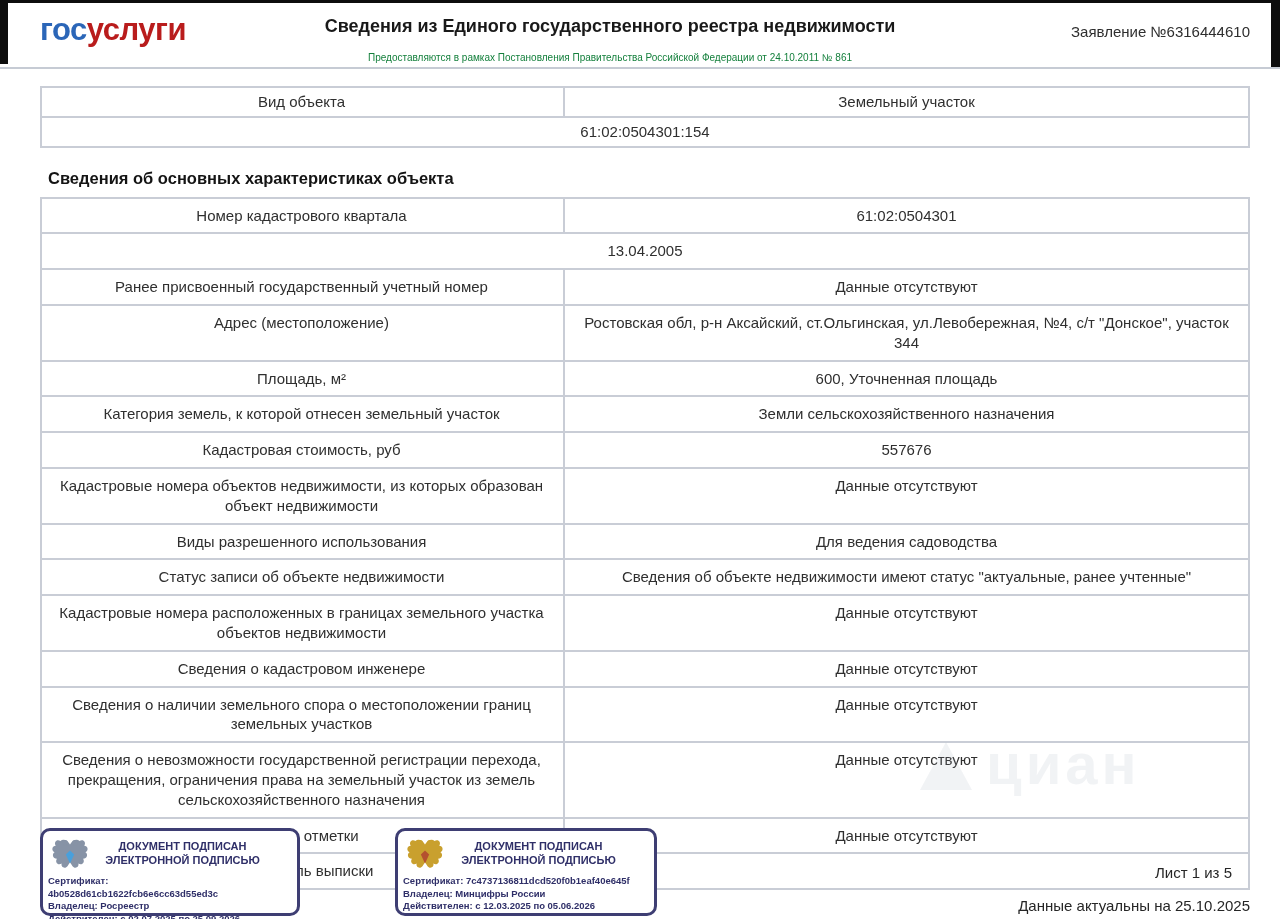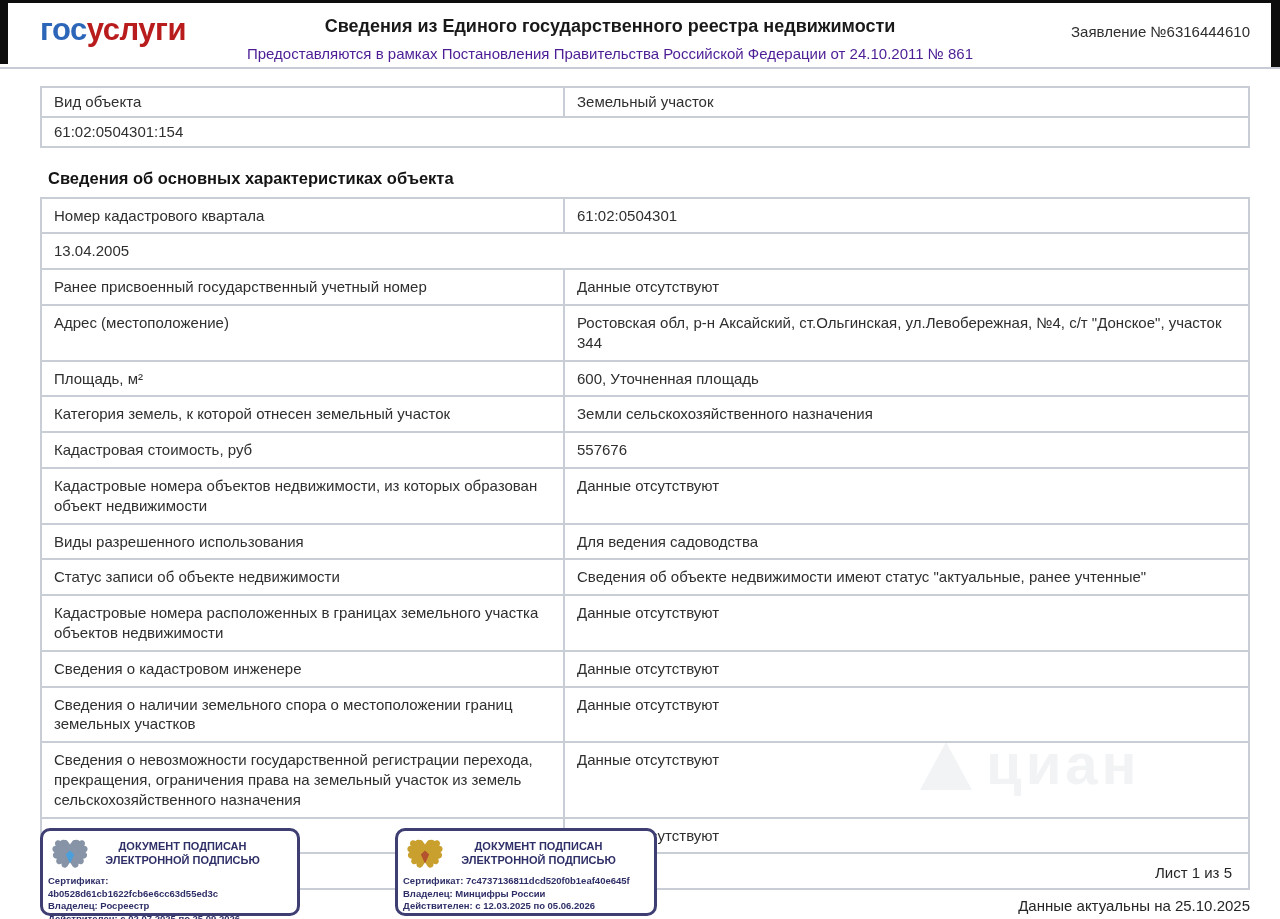--- a/index.html
+++ b/index.html
@@ -12,28 +12,28 @@
   .edge-top { position:absolute; left:0; top:0; width:1280px; height:3px; background:#0d0d0d; }
   .edge-left { position:absolute; left:0; top:3px; width:8px; height:61px; background:#0d0d0d; }
   .edge-right { position:absolute; right:0; top:3px; width:9px; height:66px; background:#0d0d0d; }
 
   
   .logo { position:absolute; left:40px; top:14px; font-size:31px; font-weight:800; letter-spacing:-0.5px; line-height:1; }
   .logo .p1 { color:#2b66b8; }
   .logo .p2 { color:#b91c1c; }
   .title-block { position:absolute; left:238px; top:16px; width:744px; text-align:center; }
   .doc-title { font-size:18px; font-weight:700; color:#191919; line-height:1.2; }
-  .doc-subtitle { font-size:15px; color:#4c1d95; margin-top:7px; }
+  .doc-subtitle { font-size:10px; color:#15803d; margin-top:14px; }
   .application { position:absolute; right:30px; top:23px; font-size:15px; color:#2e2e2e; }
   .header-divider { position:absolute; left:0; top:67px; width:1280px; height:2px; background:#c6cbd4; }
 
   
   .content { position:absolute; left:40px; top:86px; width:1210px; }
   .tbl { border:2px solid #c9cdd6; background:#fff; }
-  .row { display:flex; border-top:2px solid #c9cdd6; }
+  .row { display:flex; border-top:2px solid #c9cdd6;text-align:center; }
   .row:first-child { border-top:none; }
   .cell { font-size:15px; line-height:1.32; color:#2f2f2f; }
   .cell.label { width:523px; flex:none; border-right:2px solid #c9cdd6; padding:4px 14px 4px 12px; }
   .cell.value { flex:1; padding:4px 12px 4px 12px; }
   .tbl.compact .cell { padding-top:4px; padding-bottom:4px; }
   .tbl.main .cell { padding-top:7px; padding-bottom:7px; }
   .section-heading { font-size:16.5px; font-weight:700; color:#141414; margin:21px 0 9px 8px; }
 
   
   .stamp { position:absolute; top:828px; height:88px; border:3px solid #3e3e73; border-radius:10px;

